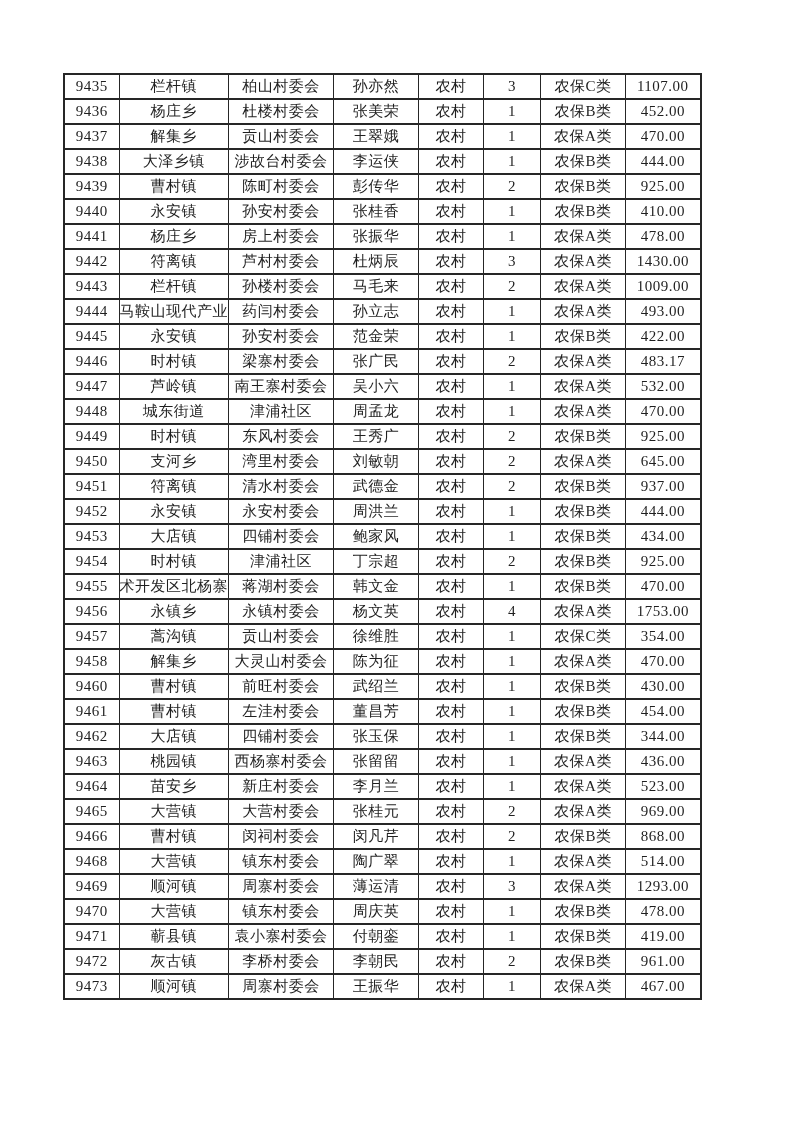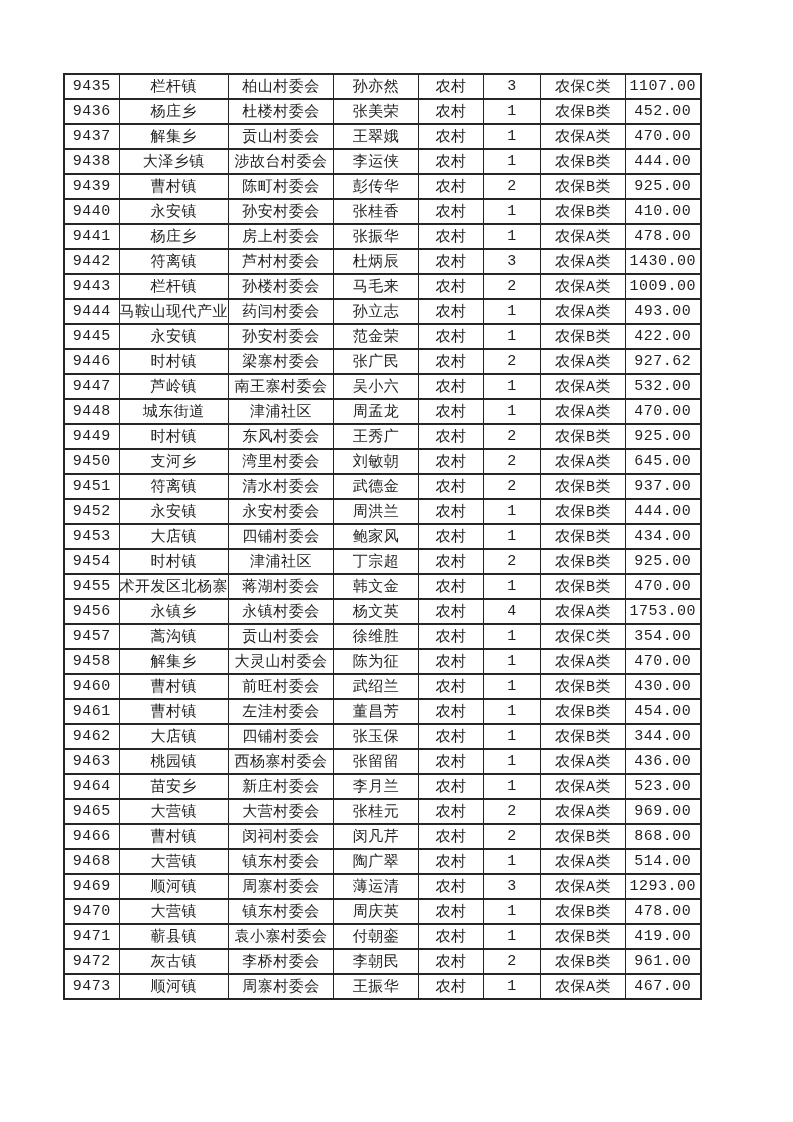--- a/index.html
+++ b/index.html
@@ -7,21 +7,21 @@
     --text-color:#1f1f1f;
     --page-bg:#ffffff;
   }
   *{margin:0;padding:0;box-sizing:border-box;}
   html,body{background:#ffffff;}
   .page{
     position:relative;
     width:734px;
     height:1122px;
     background:var(--page-bg);
-    font-family:Liberation Mono, monospace;
+    font-family:Liberation Serif, serif;
     color:var(--text-color);
     overflow:hidden;
   }
   table.roster{
     position:absolute;
     left:63px;
     top:73px;
     border-collapse:collapse;
     table-layout:fixed;
     border:2px solid var(--border-color);
@@ -366,21 +366,21 @@
           <td>
             <div class="cell">农村</div>
           </td>
           <td class="num">
             <div class="cell">2</div>
           </td>
           <td>
             <div class="cell">农保A类</div>
           </td>
           <td class="num">
-            <div class="cell">927.62</div>
+            <div class="cell">483.17</div>
           </td>
         </tr>
         <tr>
           <td class="num">
             <div class="cell">9447</div>
           </td>
           <td>
             <div class="cell">芦岭镇</div>
           </td>
           <td>

